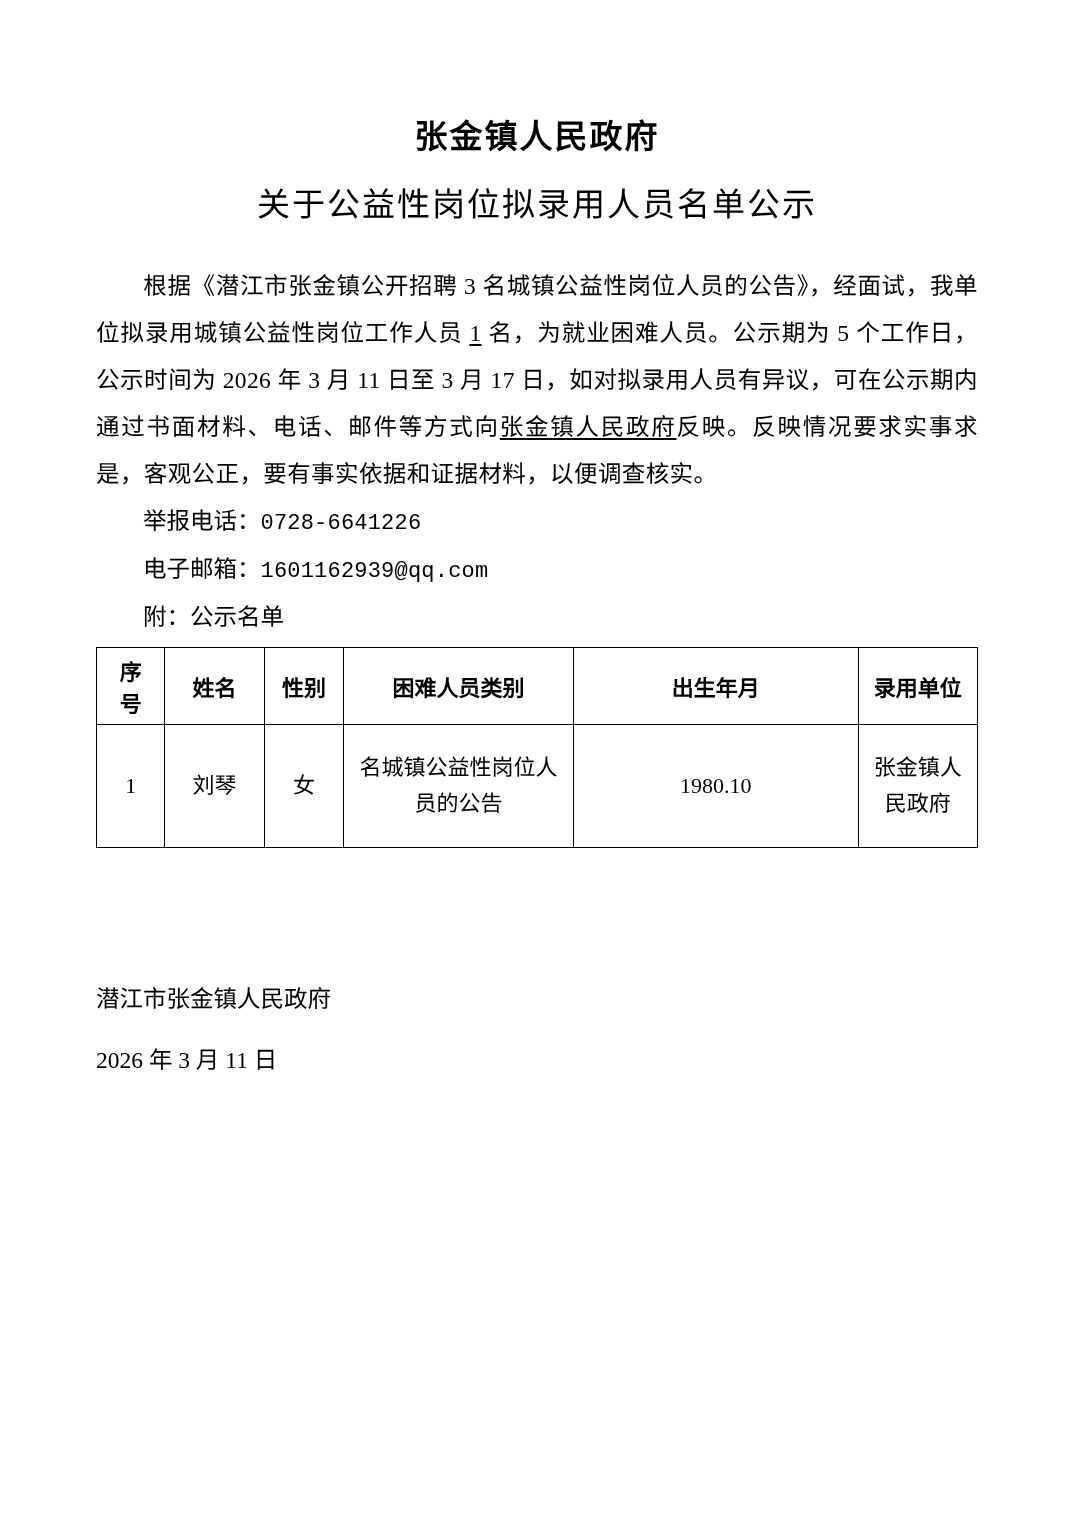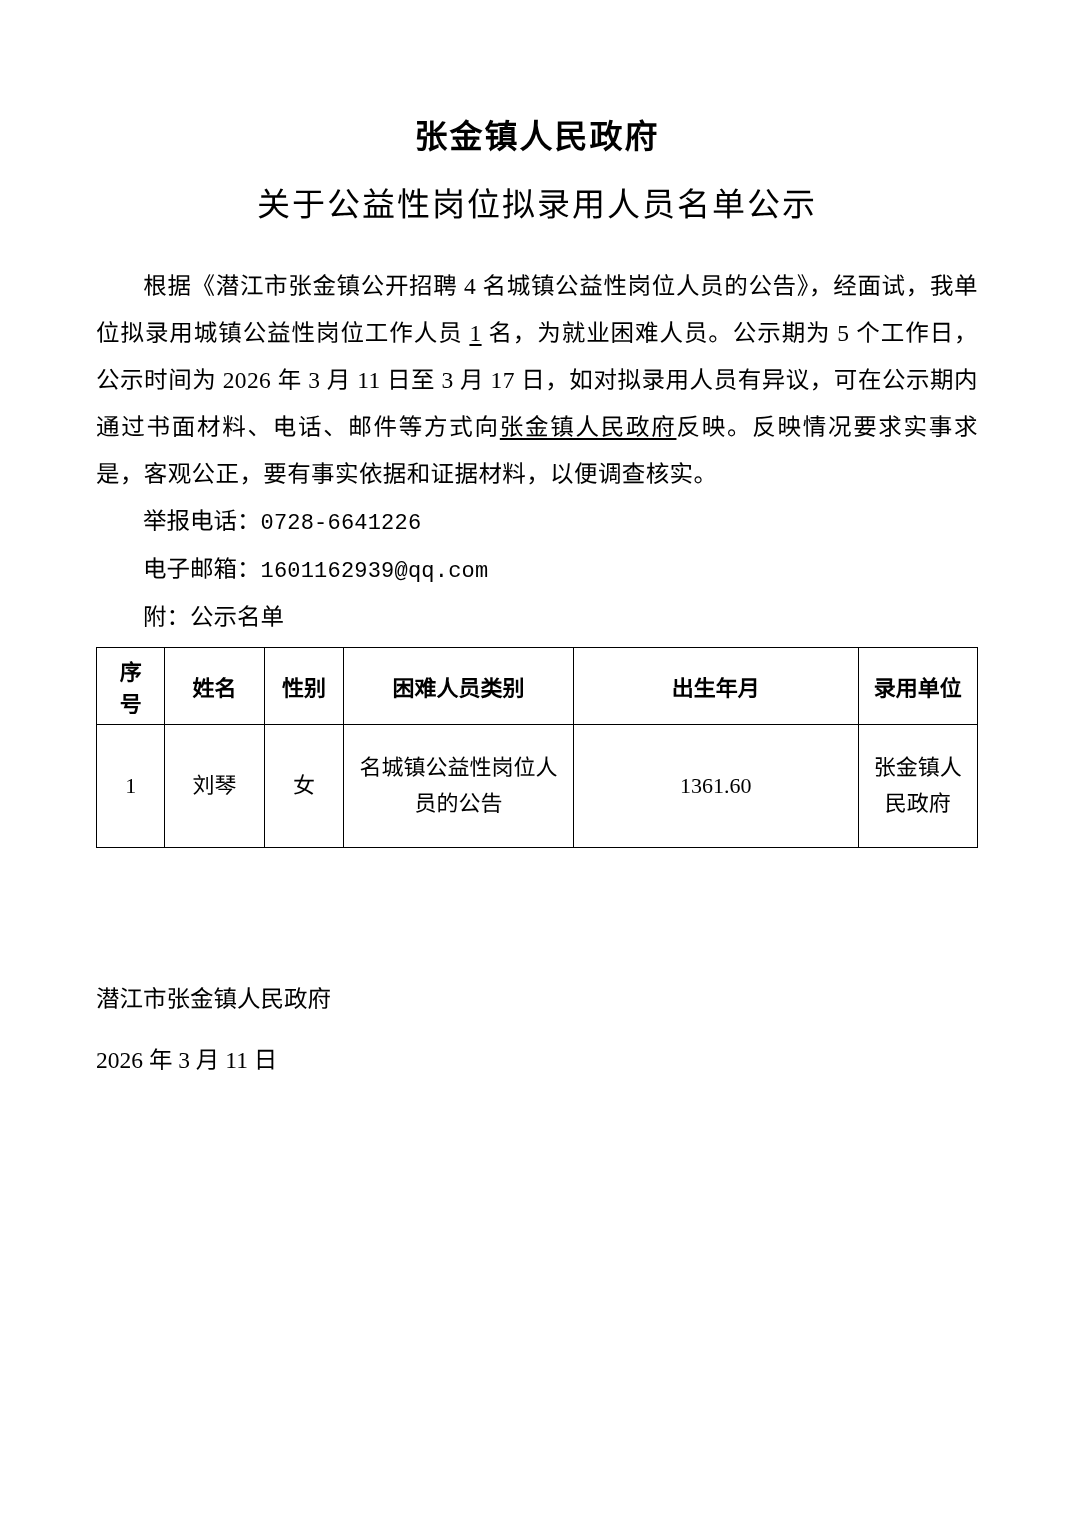--- a/index.html
+++ b/index.html
@@ -125,21 +125,21 @@
 </head>
 <body>
 
 <div class="page">
 
   <div class="title-block">
     <h1 class="title-line-1">张金镇人民政府</h1>
     <h2 class="title-line-2">关于公益性岗位拟录用人员名单公示</h2>
   </div>
 
-  <p class="body-text"><span class="indent"></span><span>根据《潜江市张金镇公开招聘 4 名城镇公益性岗位人员的公告》，经面试，我单位拟录用城镇公益性岗位工作人员 </span><span class="u">1</span><span> 名，为就业困难人员。公示期为 5 个工作日，公示时间为 2026 年 3 月 11 日至 3 月 17 日，如对拟录用人员有异议，可在公示期内通过书面材料、电话、邮件等方式向</span><span class="u">张金镇人民政府</span><span>反映。反映情况要求实事求是，客观公正，要有事实依据和证据材料，以便调查核实。</span></p>
+  <p class="body-text"><span class="indent"></span><span>根据《潜江市张金镇公开招聘 3 名城镇公益性岗位人员的公告》，经面试，我单位拟录用城镇公益性岗位工作人员 </span><span class="u">1</span><span> 名，为就业困难人员。公示期为 5 个工作日，公示时间为 2026 年 3 月 11 日至 3 月 17 日，如对拟录用人员有异议，可在公示期内通过书面材料、电话、邮件等方式向</span><span class="u">张金镇人民政府</span><span>反映。反映情况要求实事求是，客观公正，要有事实依据和证据材料，以便调查核实。</span></p>
 
   <p class="contact-line"><span>举报电话：</span><span class="mono">0728-6641226</span></p>
 
   <p class="contact-line"><span>电子邮箱：</span><span class="mono">1601162939@qq.com</span></p>
 
   <p class="attach-line">附：公示名单</p>
 
   <table class="roster">
     <colgroup>
       <col class="c1">
@@ -158,21 +158,21 @@
         <th>出生年月</th>
         <th>录用单位</th>
       </tr>
     </thead>
     <tbody>
       <tr>
         <td>1</td>
         <td>刘琴</td>
         <td>女</td>
         <td>名城镇公益性岗位人员的公告</td>
-        <td>1361.60</td>
+        <td>1980.10</td>
         <td>张金镇人民政府</td>
       </tr>
     </tbody>
   </table>
 
   <div class="sign-block">
     <p class="sign-org">潜江市张金镇人民政府</p>
     <p class="sign-date">2026 年 3 月 11 日</p>
   </div>
 

